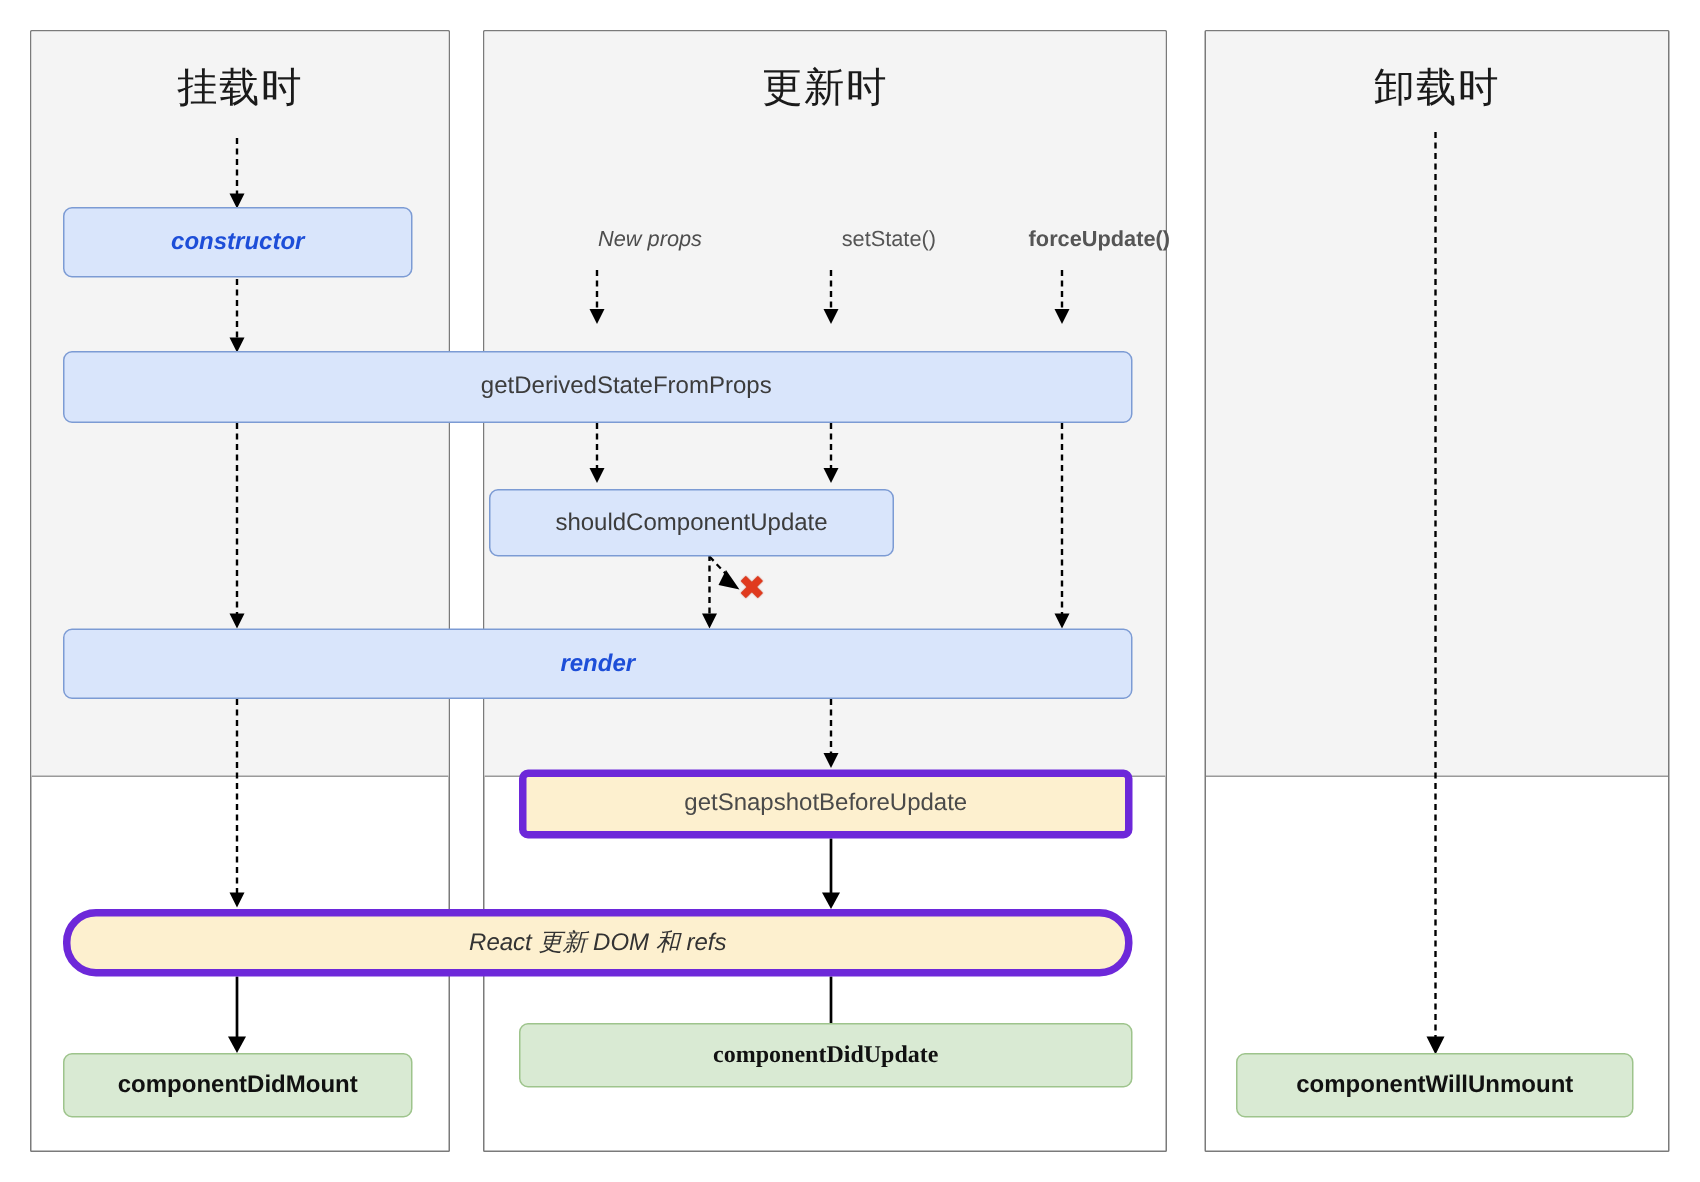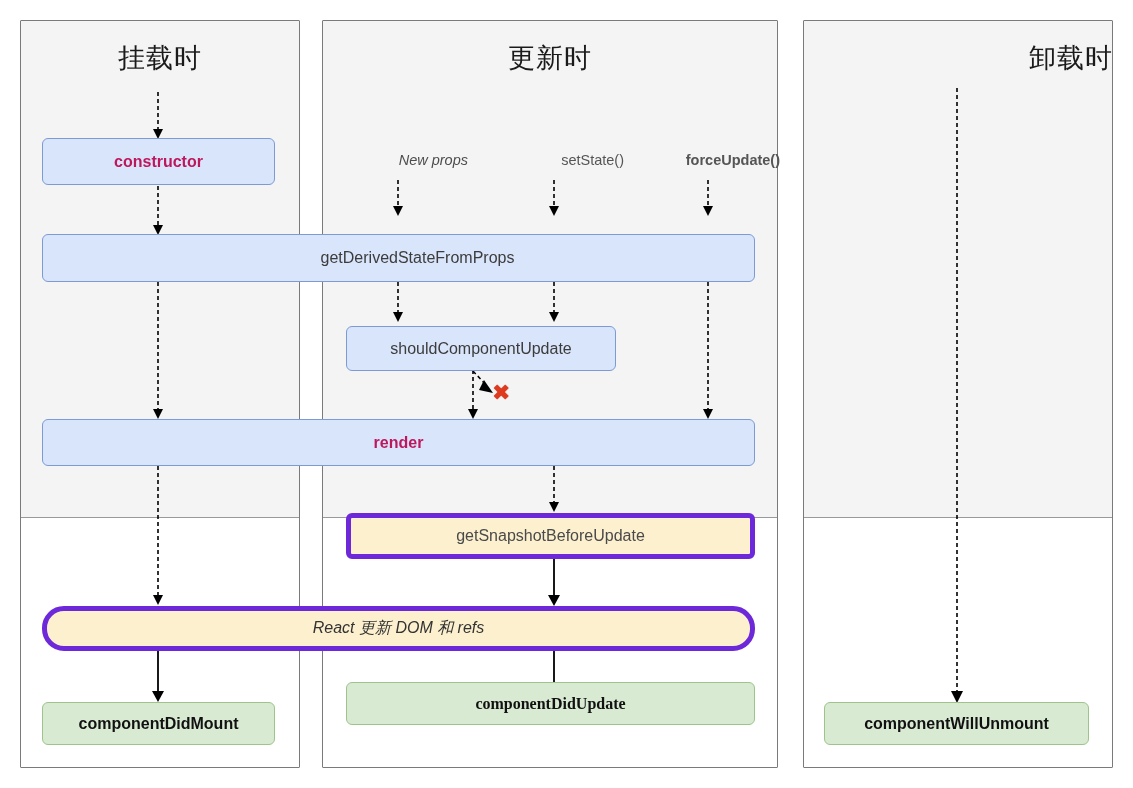--- a/index.html
+++ b/index.html
@@ -48,21 +48,21 @@
     justify-content:center;
     text-align:center;
     white-space:nowrap;
   }
   .node-blue{
     background:#d9e5fb;
     border:1px solid #7c9bd4;
     color:#3c3c3c;
     font-size:16px;
   }
-  .node-blue.bold{color:#be185d;font-weight:bold;}
+  .node-blue.bold{color:#1d4ed8;font-weight:bold;font-style:italic;}
   .node-yellow{
     background:#fdf0cf;
     border:5px solid #6d28d9;
     color:#4a4a4a;
     font-size:16px;
   }
   .node-yellow.italic{font-style:italic;color:#333333;border-radius:22px;}
   .node-green{
     background:#d9ead3;
     border:1px solid #9ec48c;
@@ -106,21 +106,21 @@
   <div class="panel-title" style="left:20px;width:280px;top:40px;">挂载时</div>
 
   <div class="panel" style="left:322px;top:20px;width:456px;height:748px;">
     <div class="panel-top" style="height:497px;"></div>
   </div>
   <div class="panel-title" style="left:322px;width:456px;top:40px;">更新时</div>
 
   <div class="panel" style="left:803px;top:20px;width:310px;height:748px;">
     <div class="panel-top" style="height:497px;"></div>
   </div>
-  <div class="panel-title" style="left:803px;width:310px;top:40px;text-align:right;">卸载时</div>
+  <div class="panel-title" style="left:803px;width:310px;top:40px;">卸载时</div>
 
   <div class="edge" style="left:0;top:0;">
     <svg width="1133" height="788">
       <g stroke="#000000" stroke-width="1.6" fill="none">
         <line x1="158" y1="92" x2="158" y2="130" stroke-dasharray="4,3"></line>
       </g>
       <polygon points="153,129 163,129 158,139" fill="#000000"></polygon>
     </svg>
   </div>
 
@@ -266,21 +266,21 @@
   </div>
 
   <div class="trigger italic" style="left:328px;width:140px;top:152px;">New props</div>
   <div class="trigger" style="left:484px;width:140px;top:152px;">setState()</div>
   <div class="trigger" style="left:640px;width:140px;top:152px;font-weight:bold;">forceUpdate()</div>
 
   <div class="node node-blue bold" style="left:42px;top:138px;width:233px;height:47px;">constructor</div>
 
   <div class="node node-blue" style="left:42px;top:234px;width:713px;height:48px;padding-left:38px;">getDerivedStateFromProps</div>
 
-  <div class="node node-blue" style="left:346px;top:326px;width:270px;height:45px;">shouldComponentUpdate</div>
+  <div class="node node-blue" style="left:326px;top:326px;width:270px;height:45px;">shouldComponentUpdate</div>
 
   <div class="node node-blue bold" style="left:42px;top:419px;width:713px;height:47px;">render</div>
 
   <div class="node node-yellow" style="left:346px;top:513px;width:409px;height:46px;">getSnapshotBeforeUpdate</div>
 
   <div class="node node-yellow italic" style="left:42px;top:606px;width:713px;height:45px;">React 更新 DOM 和 refs</div>
 
   <div class="node node-green" style="left:42px;top:702px;width:233px;height:43px;">componentDidMount</div>
 
   <div class="node node-green" style="left:346px;top:682px;width:409px;height:43px;font-family:Liberation Serif, serif;">componentDidUpdate</div>

